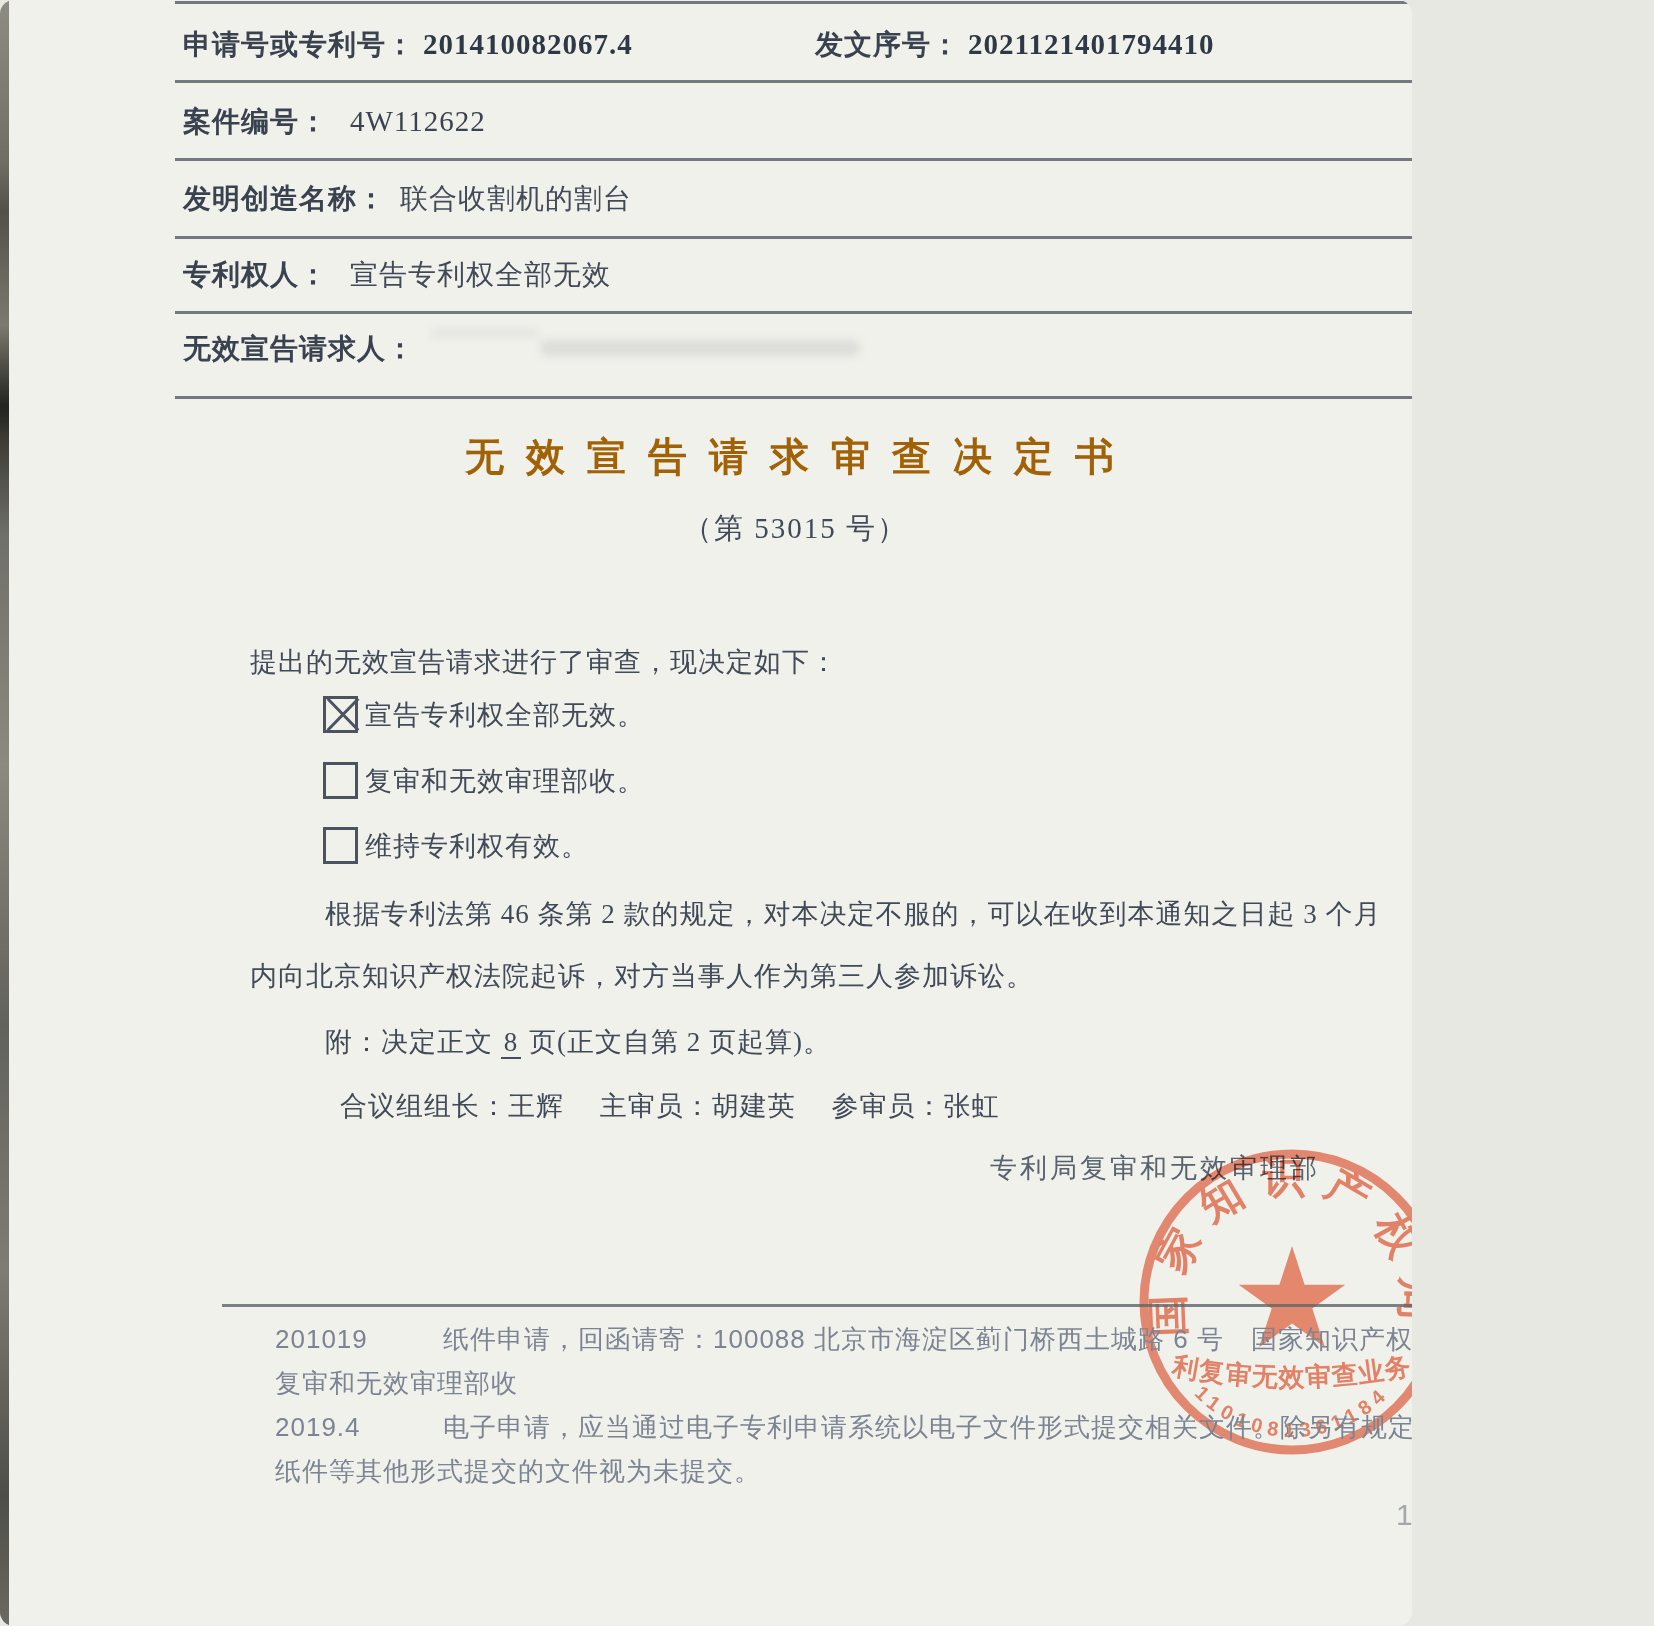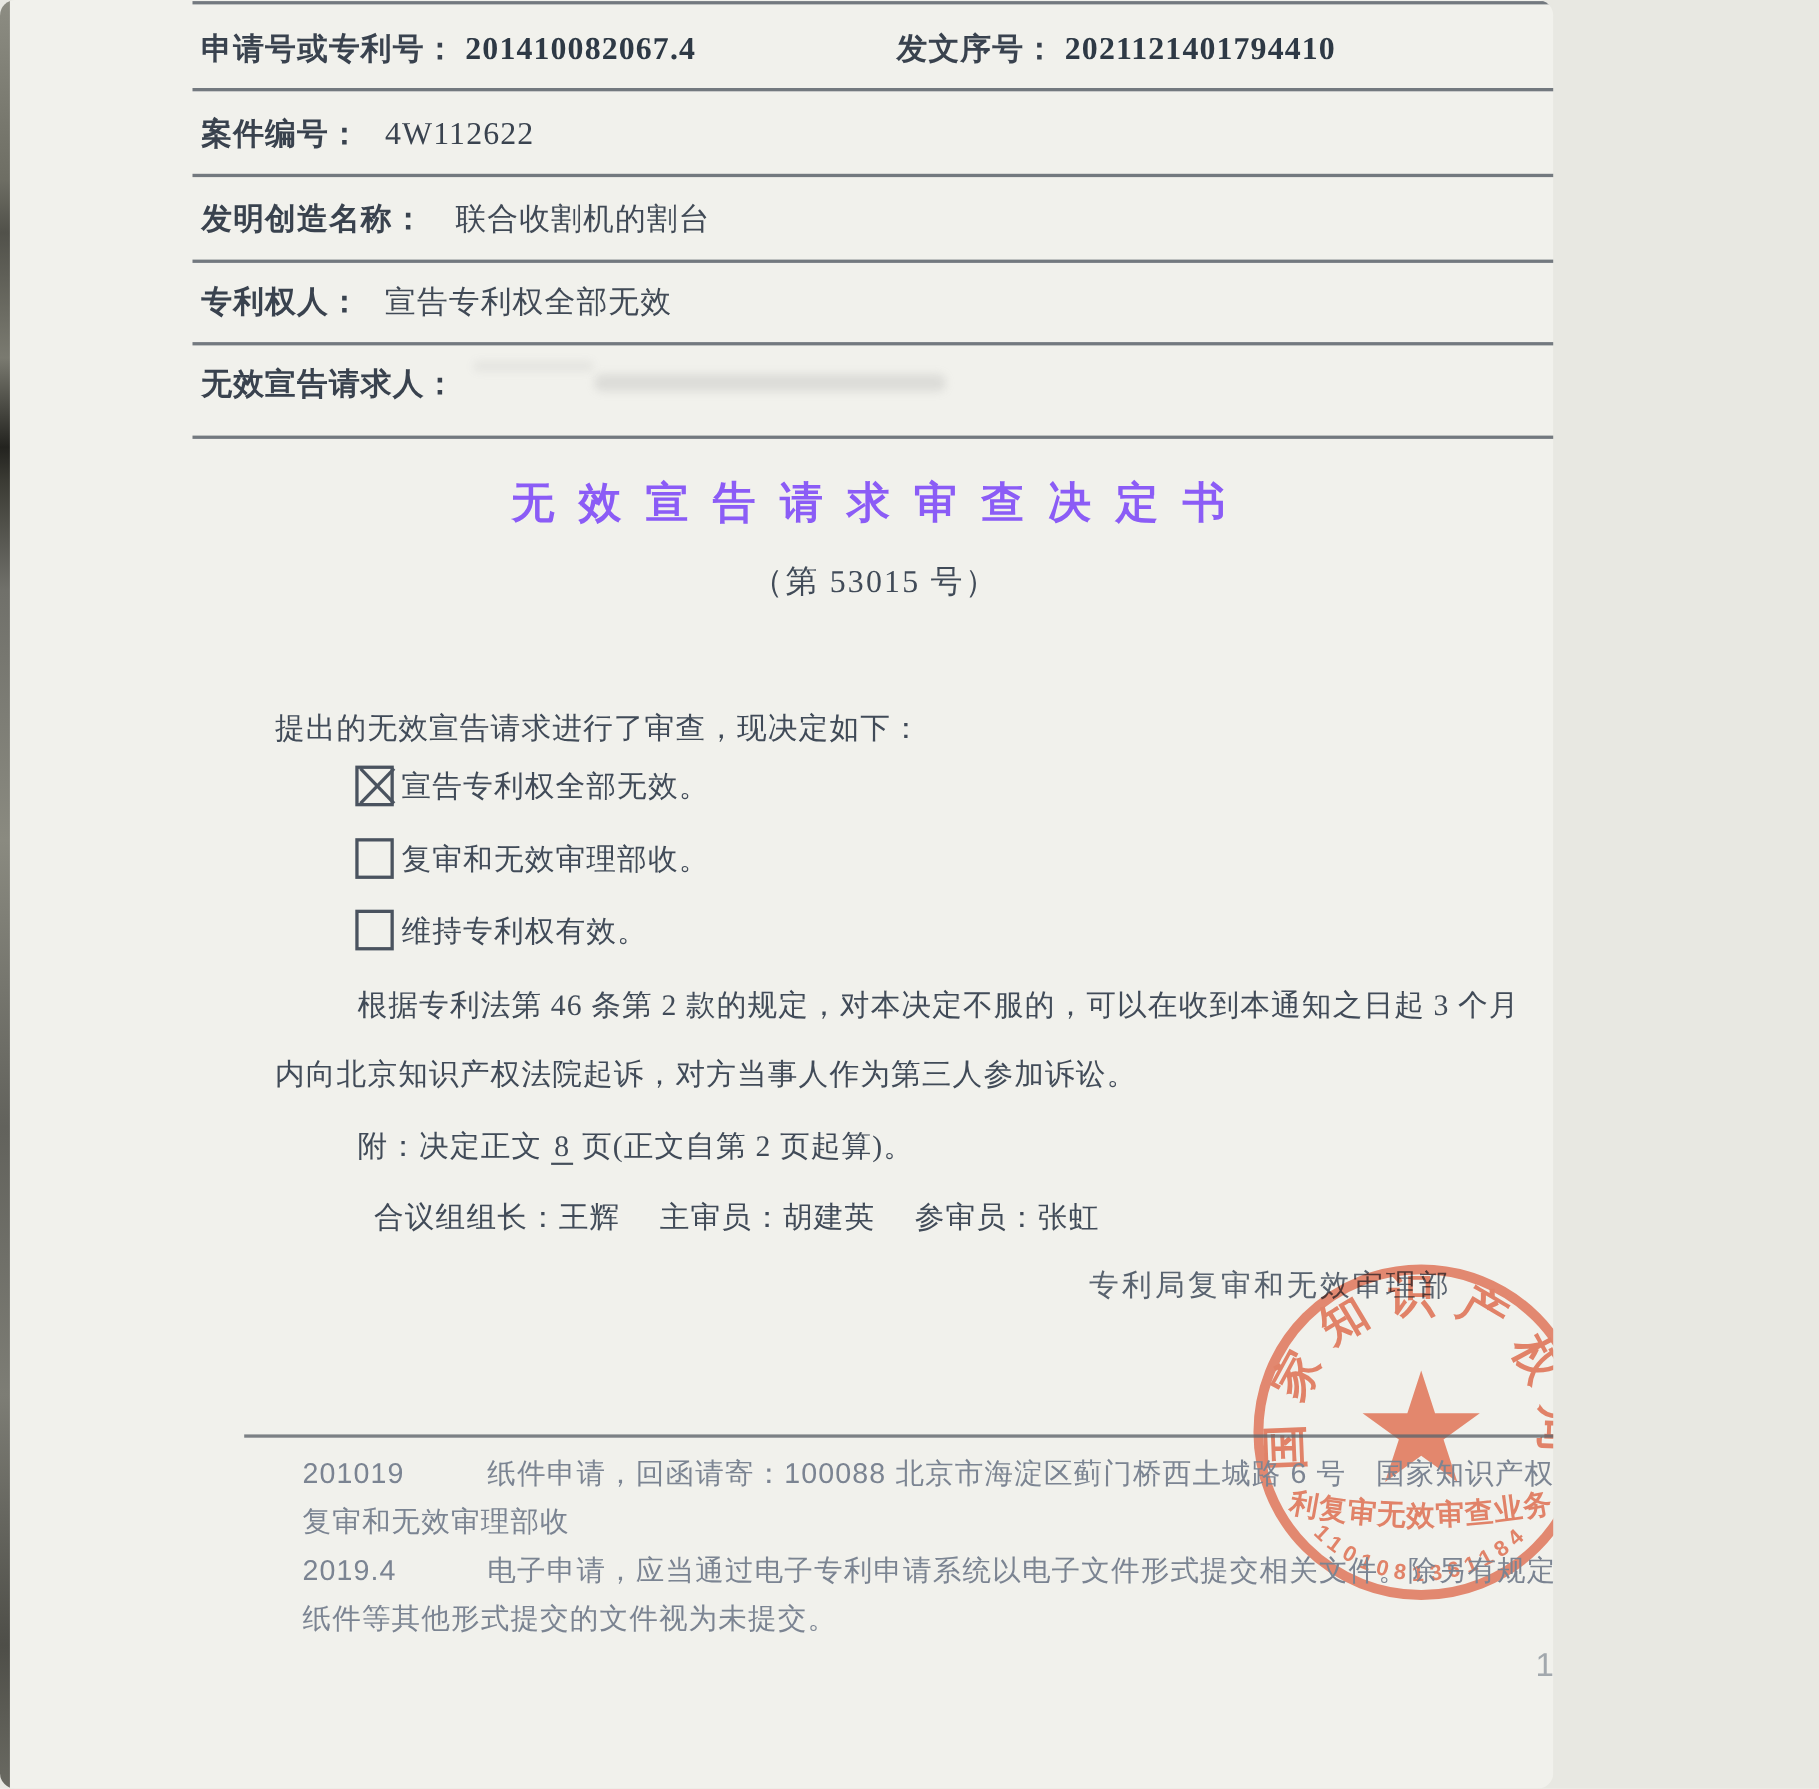--- a/index.html
+++ b/index.html
@@ -10,25 +10,25 @@
     background:linear-gradient(180deg,#8d8d83 0%,#6e6e64 10%,#51514a 13%,#7a7a70 20%,#23231f 25%,#3c3c35 27%,#70706a 33%,#8a8a80 47%,#62625c 63%,#7d7d75 78%,#4e4e48 92%,#6a6a62 100%);}
   .edge-right{position:absolute;left:1644px;top:0;width:3px;height:100%;background:#b3b3ab;}
   
   .hline{position:absolute;left:175px;width:1257px;height:3px;background:rgba(93,100,108,0.85);}
   .hrow{position:absolute;left:183px;display:flex;align-items:baseline;white-space:nowrap;}
   .hlabel{font-family:"Liberation Sans","DejaVu Sans",sans-serif;font-weight:700;
           font-size:28px;color:#39424e;letter-spacing:1px;}
   .vnum{font-weight:700;font-size:29px;color:#2e3945;letter-spacing:1px;}
   .vnum-light{font-weight:400;font-size:29px;color:#3a434f;letter-spacing:1px;margin-left:22px;}
   .vtext{font-family:"Liberation Sans","DejaVu Sans",sans-serif;font-size:28px;color:#414a56;
-         letter-spacing:1px;margin-left:28px;}
+         letter-spacing:1px;margin-left:14px;}
   .smudge{position:absolute;background:rgba(140,140,140,0.20);filter:blur(4px);border-radius:8px;}
   
   .title{position:absolute;top:430px;left:465px;font-family:"Liberation Sans","DejaVu Sans",sans-serif;
-         font-size:39px;font-weight:700;letter-spacing:22px;color:#8b5cf6;white-space:nowrap;}
+         font-size:39px;font-weight:700;letter-spacing:22px;color:#a16207;white-space:nowrap;}
   .docnum{position:absolute;top:509px;left:683px;font-size:29px;color:#414b58;letter-spacing:2px;white-space:nowrap;}
   
   .bline{position:absolute;font-size:27px;color:#414b58;letter-spacing:1px;white-space:nowrap;}
   .opt{position:absolute;left:323px;display:flex;align-items:center;white-space:nowrap;
        font-size:27px;color:#414b58;letter-spacing:1px;text-align:center;}
   .cb{width:29px;height:31px;border:3px solid #4a535f;margin-right:7px;position:relative;flex:none;background:transparent;}
   .cb.checked::before,.cb.checked::after{content:'';position:absolute;left:-5px;top:14px;width:44px;height:3px;background:#4a535f;}
   .cb.checked::before{transform:rotate(46deg);}
   .cb.checked::after{transform:rotate(-46deg);}
   .pages-underline{border-bottom:2px solid #454f5b;padding:0 3px;}

